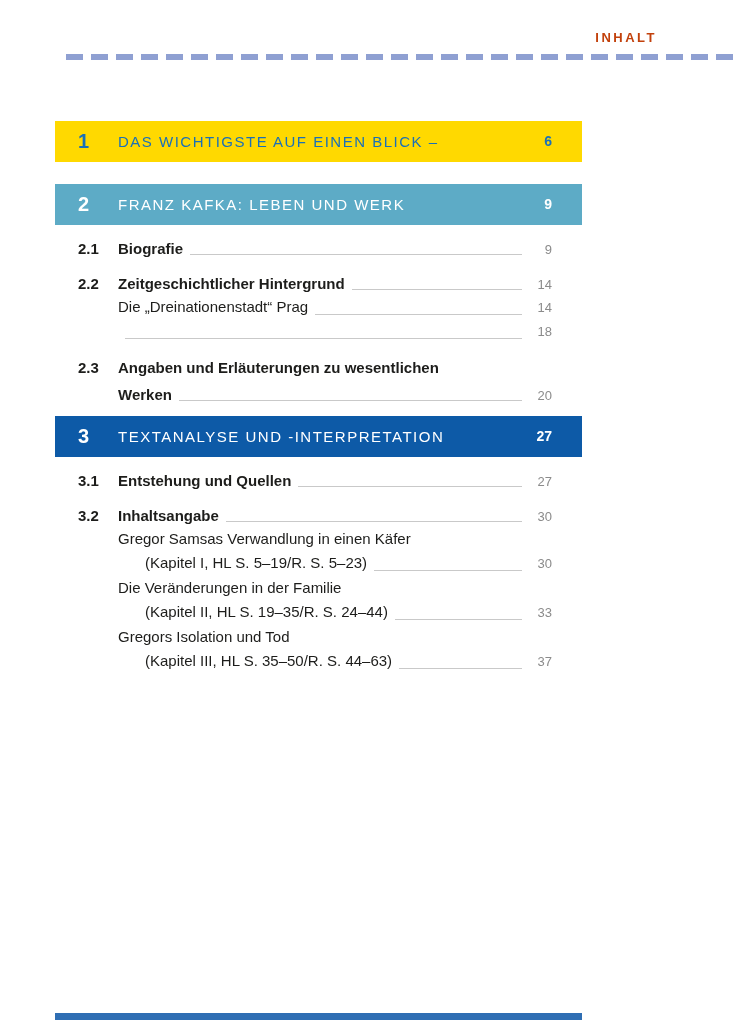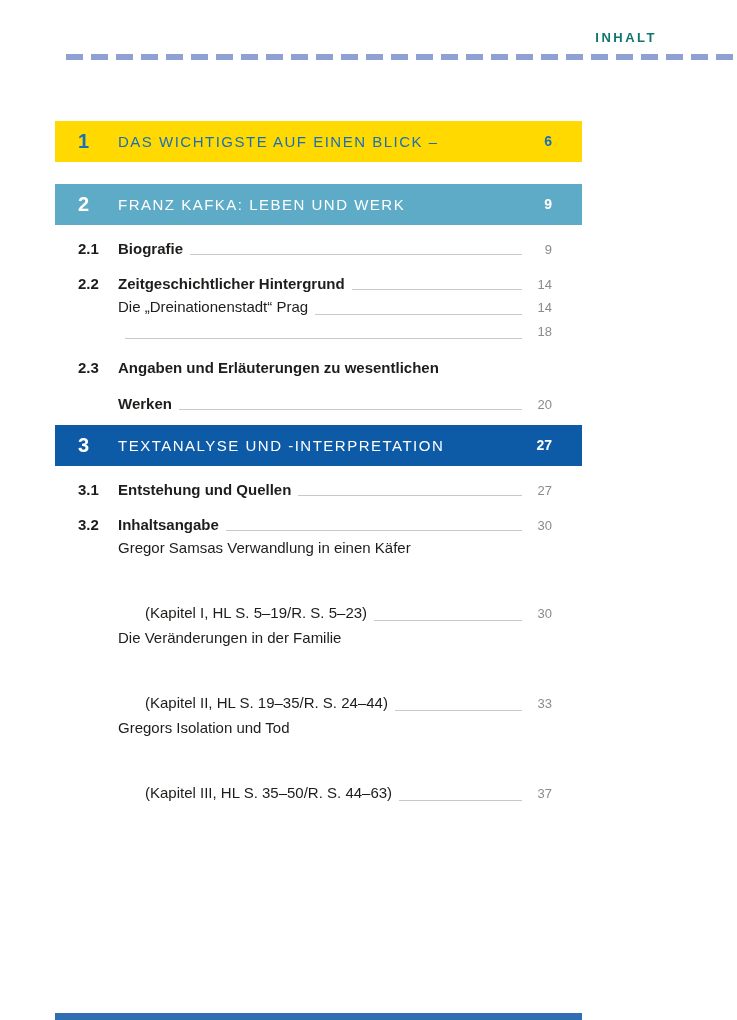--- a/index.html
+++ b/index.html
@@ -3,21 +3,21 @@
 <meta charset="utf-8">
 <style>
   html,body{margin:0;padding:0;background:#ffffff;}
   .page{
     position:relative;width:737px;height:1020px;background:#ffffff;overflow:hidden;
     font-family:"Liberation Sans",sans-serif;color:#1d1d1b;
   }
   
   .running-head{
     position:absolute;top:30px;right:80px;
-    font-size:13px;font-weight:bold;letter-spacing:2.5px;color:#0f766e;margin-left:33px;
+    font-size:13px;font-weight:bold;letter-spacing:2.5px;color:#c2410c;margin-left:33px;
   }
   .dashed-rule{
     position:absolute;top:54px;left:66px;right:0;height:6px;
     background:repeating-linear-gradient(90deg,#8fa0d2 0 17px,transparent 17px 25px);
   }
   
   .toc{position:absolute;top:121px;left:55px;width:527px;}
   
   .banner{
     display:flex;align-items:center;box-sizing:border-box;width:100%;
@@ -29,24 +29,24 @@
   .banner .b-page{flex:0 0 auto;font-size:14px;font-weight:bold;align-self:flex-end;line-height:21px;}
   .banner.v-yellow{background:#ffd900;color:#1a70b8;margin-bottom:22px;}
   .banner.v-blue-light{background:#5dabc6;color:#ffffff;margin-bottom:11px;}
   .banner.v-blue-dark{background:#0d5aa7;color:#ffffff;margin:10px 0 11px 0;}
   
   .row{
     display:flex;align-items:baseline;box-sizing:border-box;width:100%;
     padding:0 30px 0 23px;font-size:15px;line-height:24px;
   }
   .row.entry{font-weight:bold;line-height:20px;margin-top:14px;}
-  .row.entry.cont{margin-top:16px;justify-content:space-between;}
+  .row.entry.cont{margin-top:7px;justify-content:space-between;}
   .row .r-num{flex:0 0 40px;}
   .row .r-text{flex:0 0 auto;white-space:pre;}
-  .row .r-text.indent{margin-left:27px;margin-top:41px;}
+  .row .r-text.indent{margin-left:27px;}
   .row .leader{
     flex:1 1 auto;height:1px;background:#c9c9c9;
     align-self:flex-end;margin:0 8px 5px 7px;
   }
   .row .spacer{flex:1 1 auto;}
   .row .r-page{
     flex:0 0 22px;text-align:right;font-size:13px;font-weight:normal;color:#8b8b8b;
   }
   
   .footer-bar{position:absolute;bottom:0;left:55px;width:527px;height:7px;background:#2f6eb3;}

